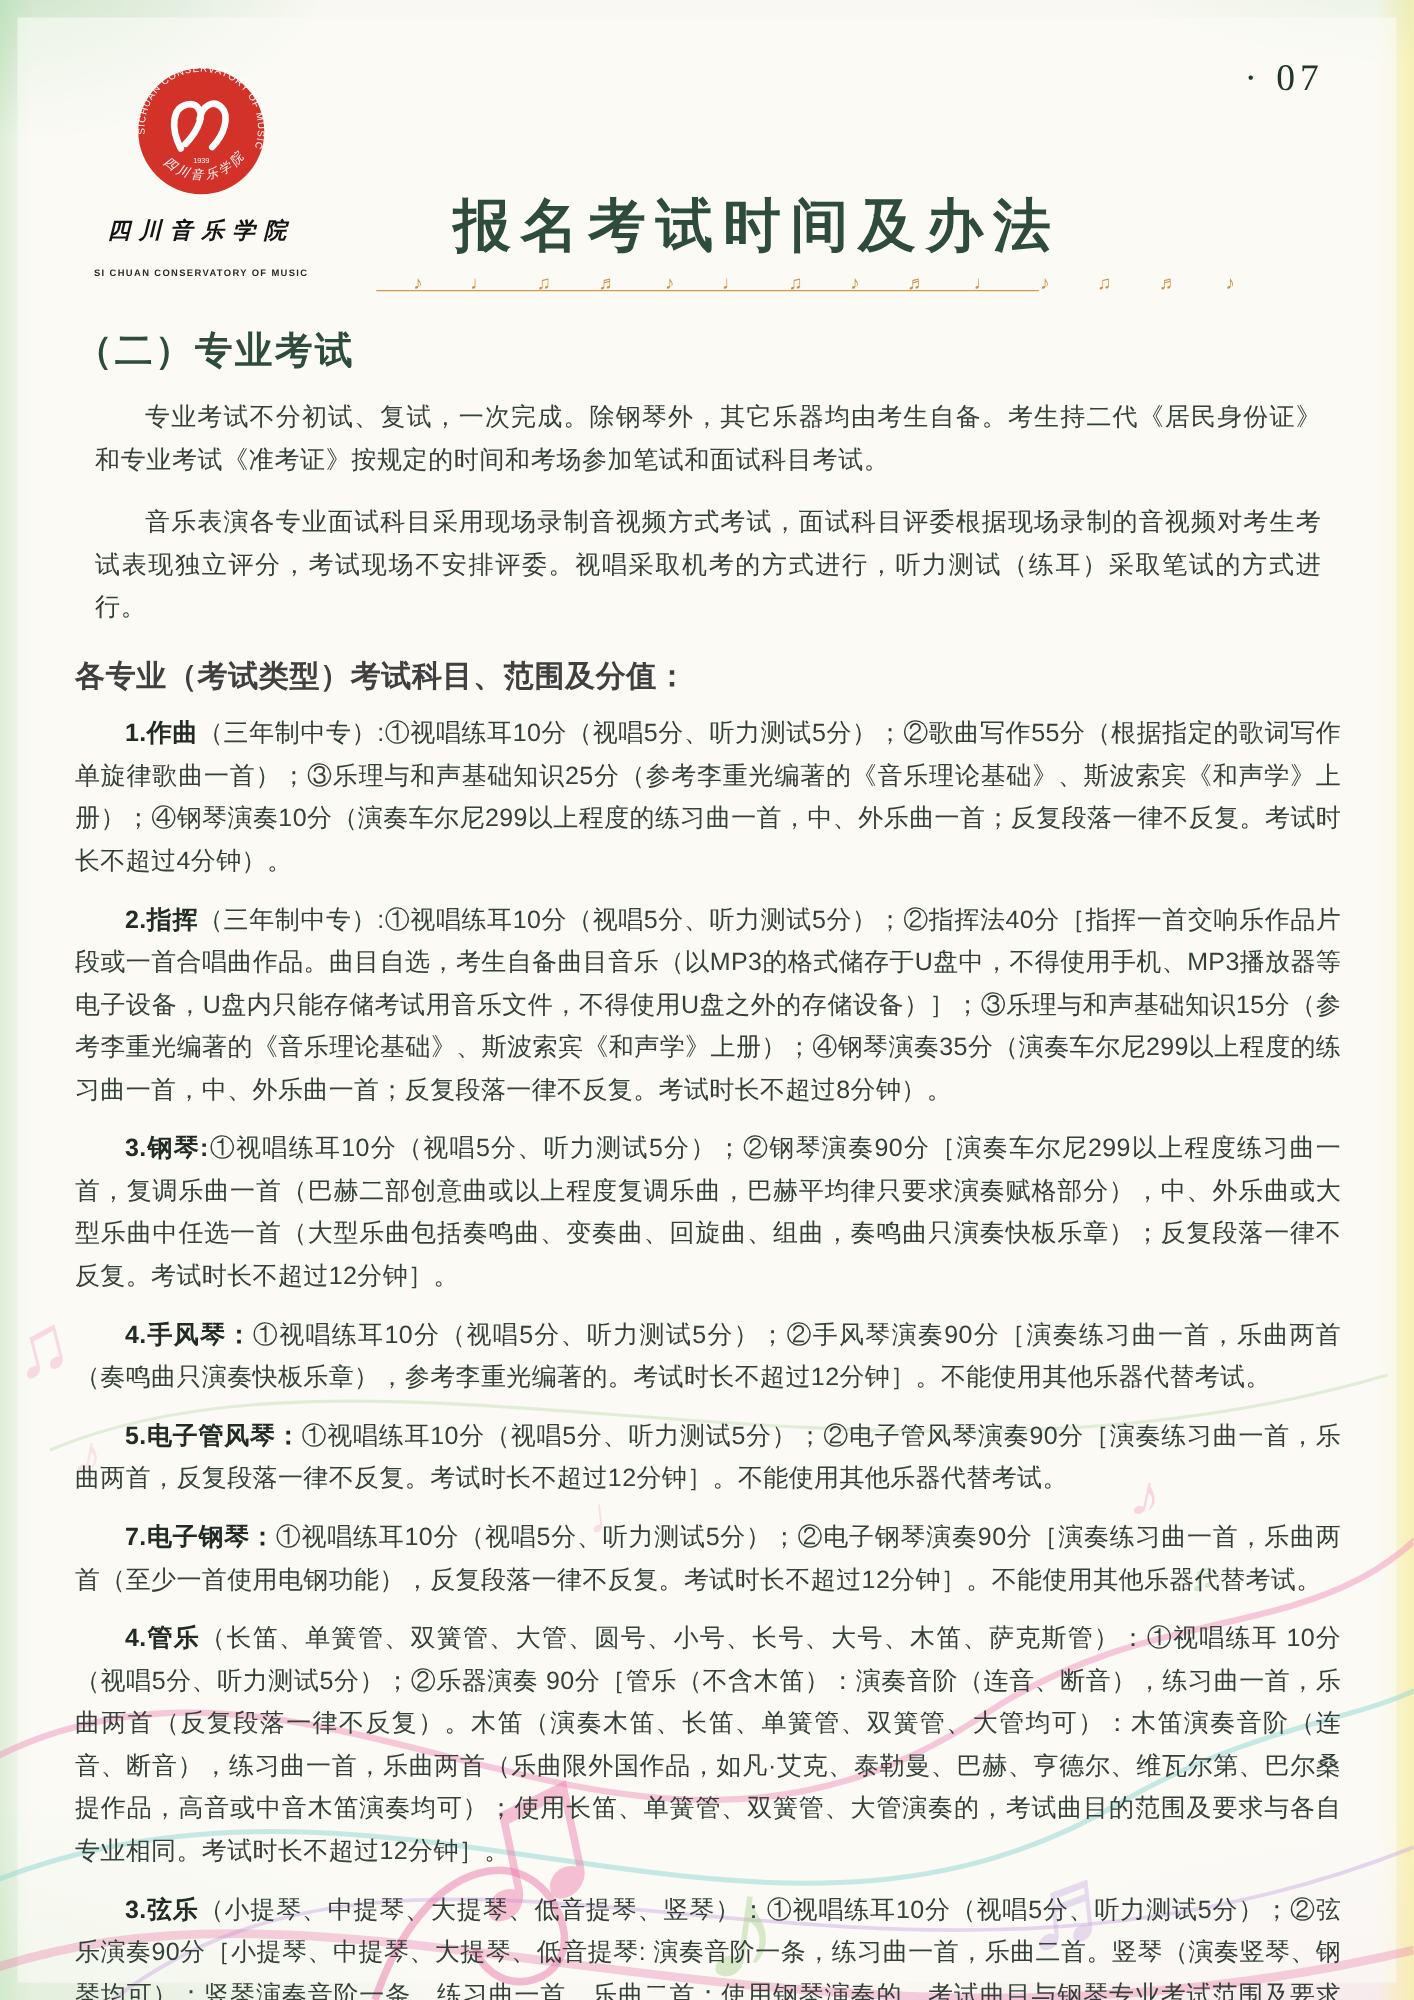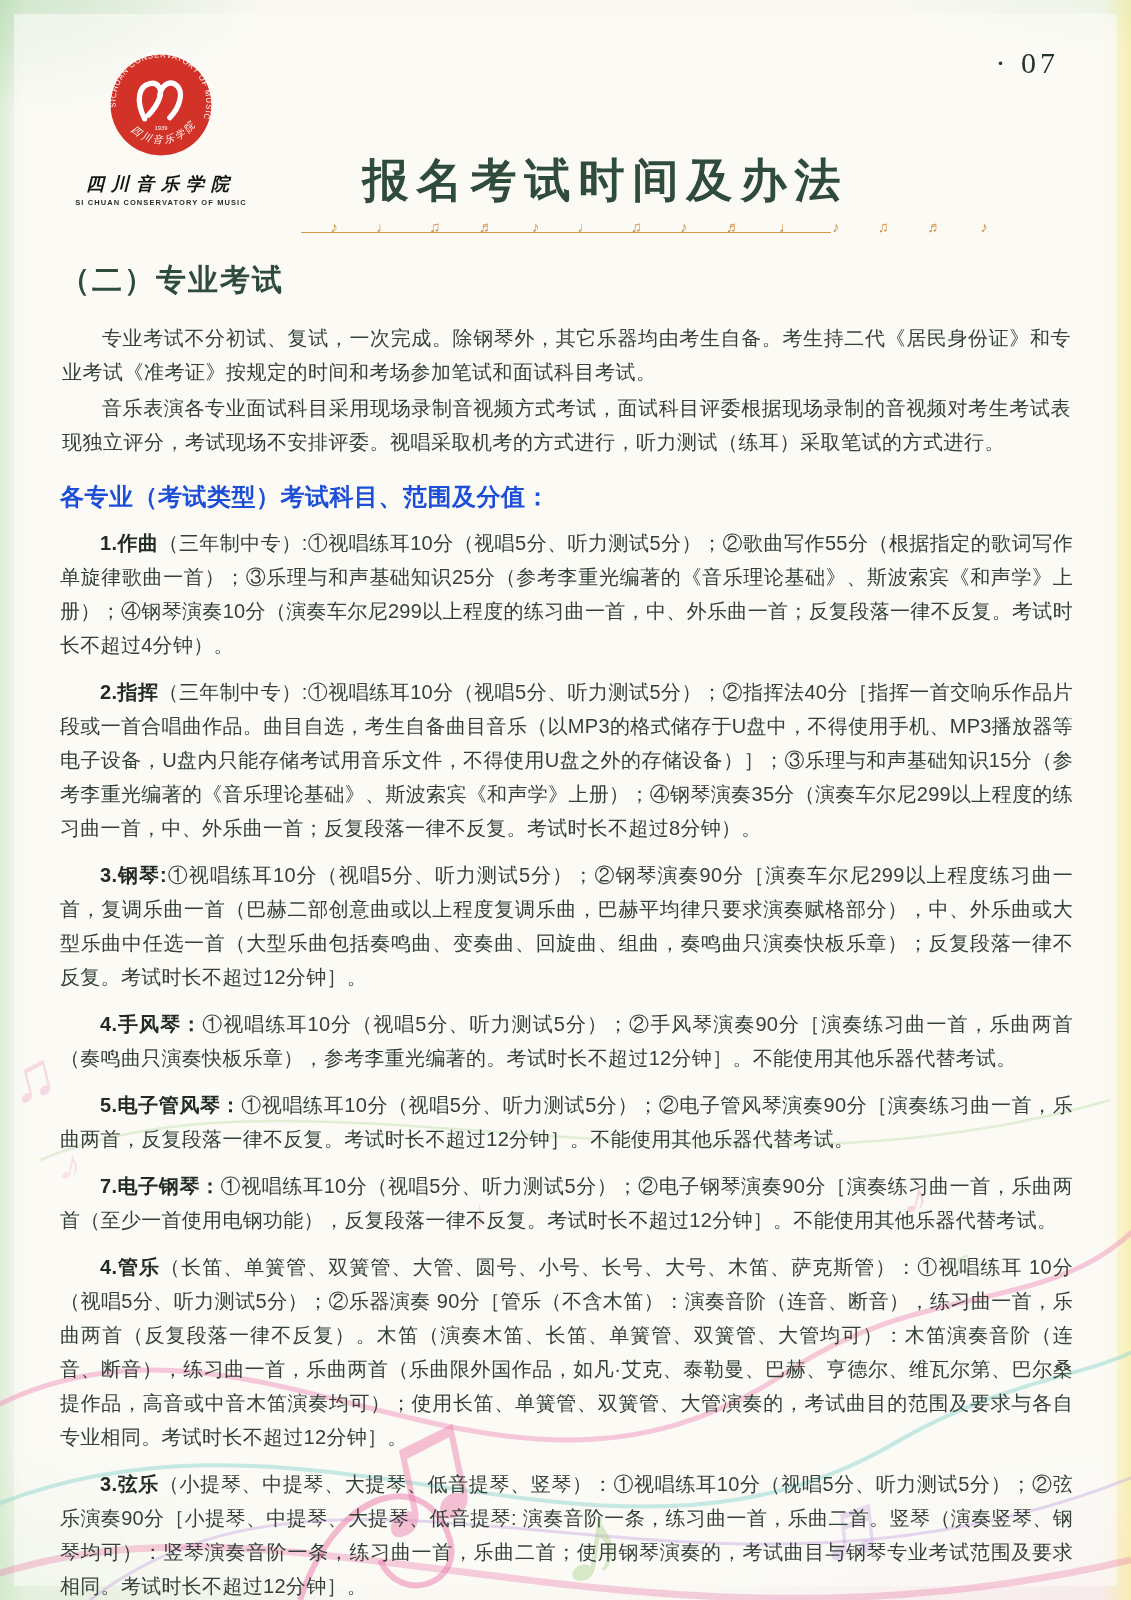--- a/index.html
+++ b/index.html
@@ -14,40 +14,40 @@
       radial-gradient(ellipse 620px 320px at -6% 104%, rgba(170,215,160,.4), rgba(170,215,160,0) 70%),
       radial-gradient(ellipse 720px 280px at 106% 103%, rgba(242,190,214,.35), rgba(242,190,214,0) 70%),
       #f9f8f3;
   }
   .paper{position:absolute;inset:14px;background:rgba(252,251,247,.6);}
   
   .logo{position:absolute;left:56px;top:42px;width:210px;text-align:center;}
   .logo svg{display:block;margin:0 auto;}
   .logo .zh{font-family:"Liberation Serif",serif;font-weight:bold;font-size:18px;
     letter-spacing:7px;color:#141414;margin-top:4px;font-style:italic;}
-  .logo .en{font-size:7.5px;letter-spacing:1.1px;color:#2a2a2a;margin-top:2px;font-weight:bold;}
+  .logo .en{font-size:7.5px;letter-spacing:1.1px;color:#2a2a2a;margin-top:18px;font-weight:bold;}
   .pageno{position:absolute;right:72px;top:46px;font-family:Liberation Serif, serif;
     font-size:30px;color:#24352c;letter-spacing:4px;}
   
   .title{position:absolute;top:150px;left:0;width:100%;text-align:center;
     font-family:"Liberation Serif",serif;font-weight:bold;
     font-size:46px;letter-spacing:8px;color:#2e4b3c;padding-left:40px;}
   .divider{position:absolute;top:218px;left:50%;width:470px;margin-left:-235px;
     text-align:center;height:26px;}
   .divider::before{content:"";position:absolute;left:-30px;right:-30px;top:14px;
     border-top:1.5px solid #d79a4a;}
   .divider .notes{position:relative;font-size:15px;color:#cf8f45;letter-spacing:17px;
     white-space:nowrap;}
   
   .main{position:absolute;top:260px;left:60px;right:58px;color:#35403a;}
   .main h2{font-family:"Liberation Serif",serif;font-size:30px;font-weight:bold;
-    color:#2e4b3c;margin:0 0 20px 0;letter-spacing:2px;}
-  p.intro{font-size:20px;line-height:34px;margin:2px;text-indent:2em;
+    color:#2e4b3c;margin:0 0 2px 0;letter-spacing:2px;}
+  p.intro{font-size:20px;line-height:34px;margin:16px;text-indent:2em;
     text-align:justify;letter-spacing:0.5px;}
-  .main h3{font-size:24px;font-weight:bold;color:#1d4ed8;margin:22px 0 6px 0;letter-spacing:0.5px;}
+  .main h3{font-size:24px;font-weight:bold;color:#404040;margin:22px 0 6px 0;letter-spacing:0.5px;}
   p.item{font-size:20px;line-height:34px;margin:13px 0 0 0;text-indent:2em;
     text-align:justify;letter-spacing:0.3px;}
   p.item b{color:#20292412;color:#232b27;font-weight:bold;}
   
   .decor-svg{position:absolute;left:0;bottom:0;width:1131px;height:560px;pointer-events:none;}
   .floating-note{position:absolute;pointer-events:none;font-size:64px;}
   .fn1{left:8px;top:1040px;color:rgba(243,168,200,.40);transform:rotate(-14deg);}
   .fn2{left:60px;top:1140px;color:rgba(243,168,200,.30);font-size:44px;transform:rotate(10deg);}
   .fn3{left:470px;top:1190px;color:rgba(247,184,210,.45);font-size:40px;transform:rotate(-6deg);}
   .fn4{left:905px;top:1170px;color:rgba(243,168,200,.45);font-size:48px;transform:rotate(12deg);}

